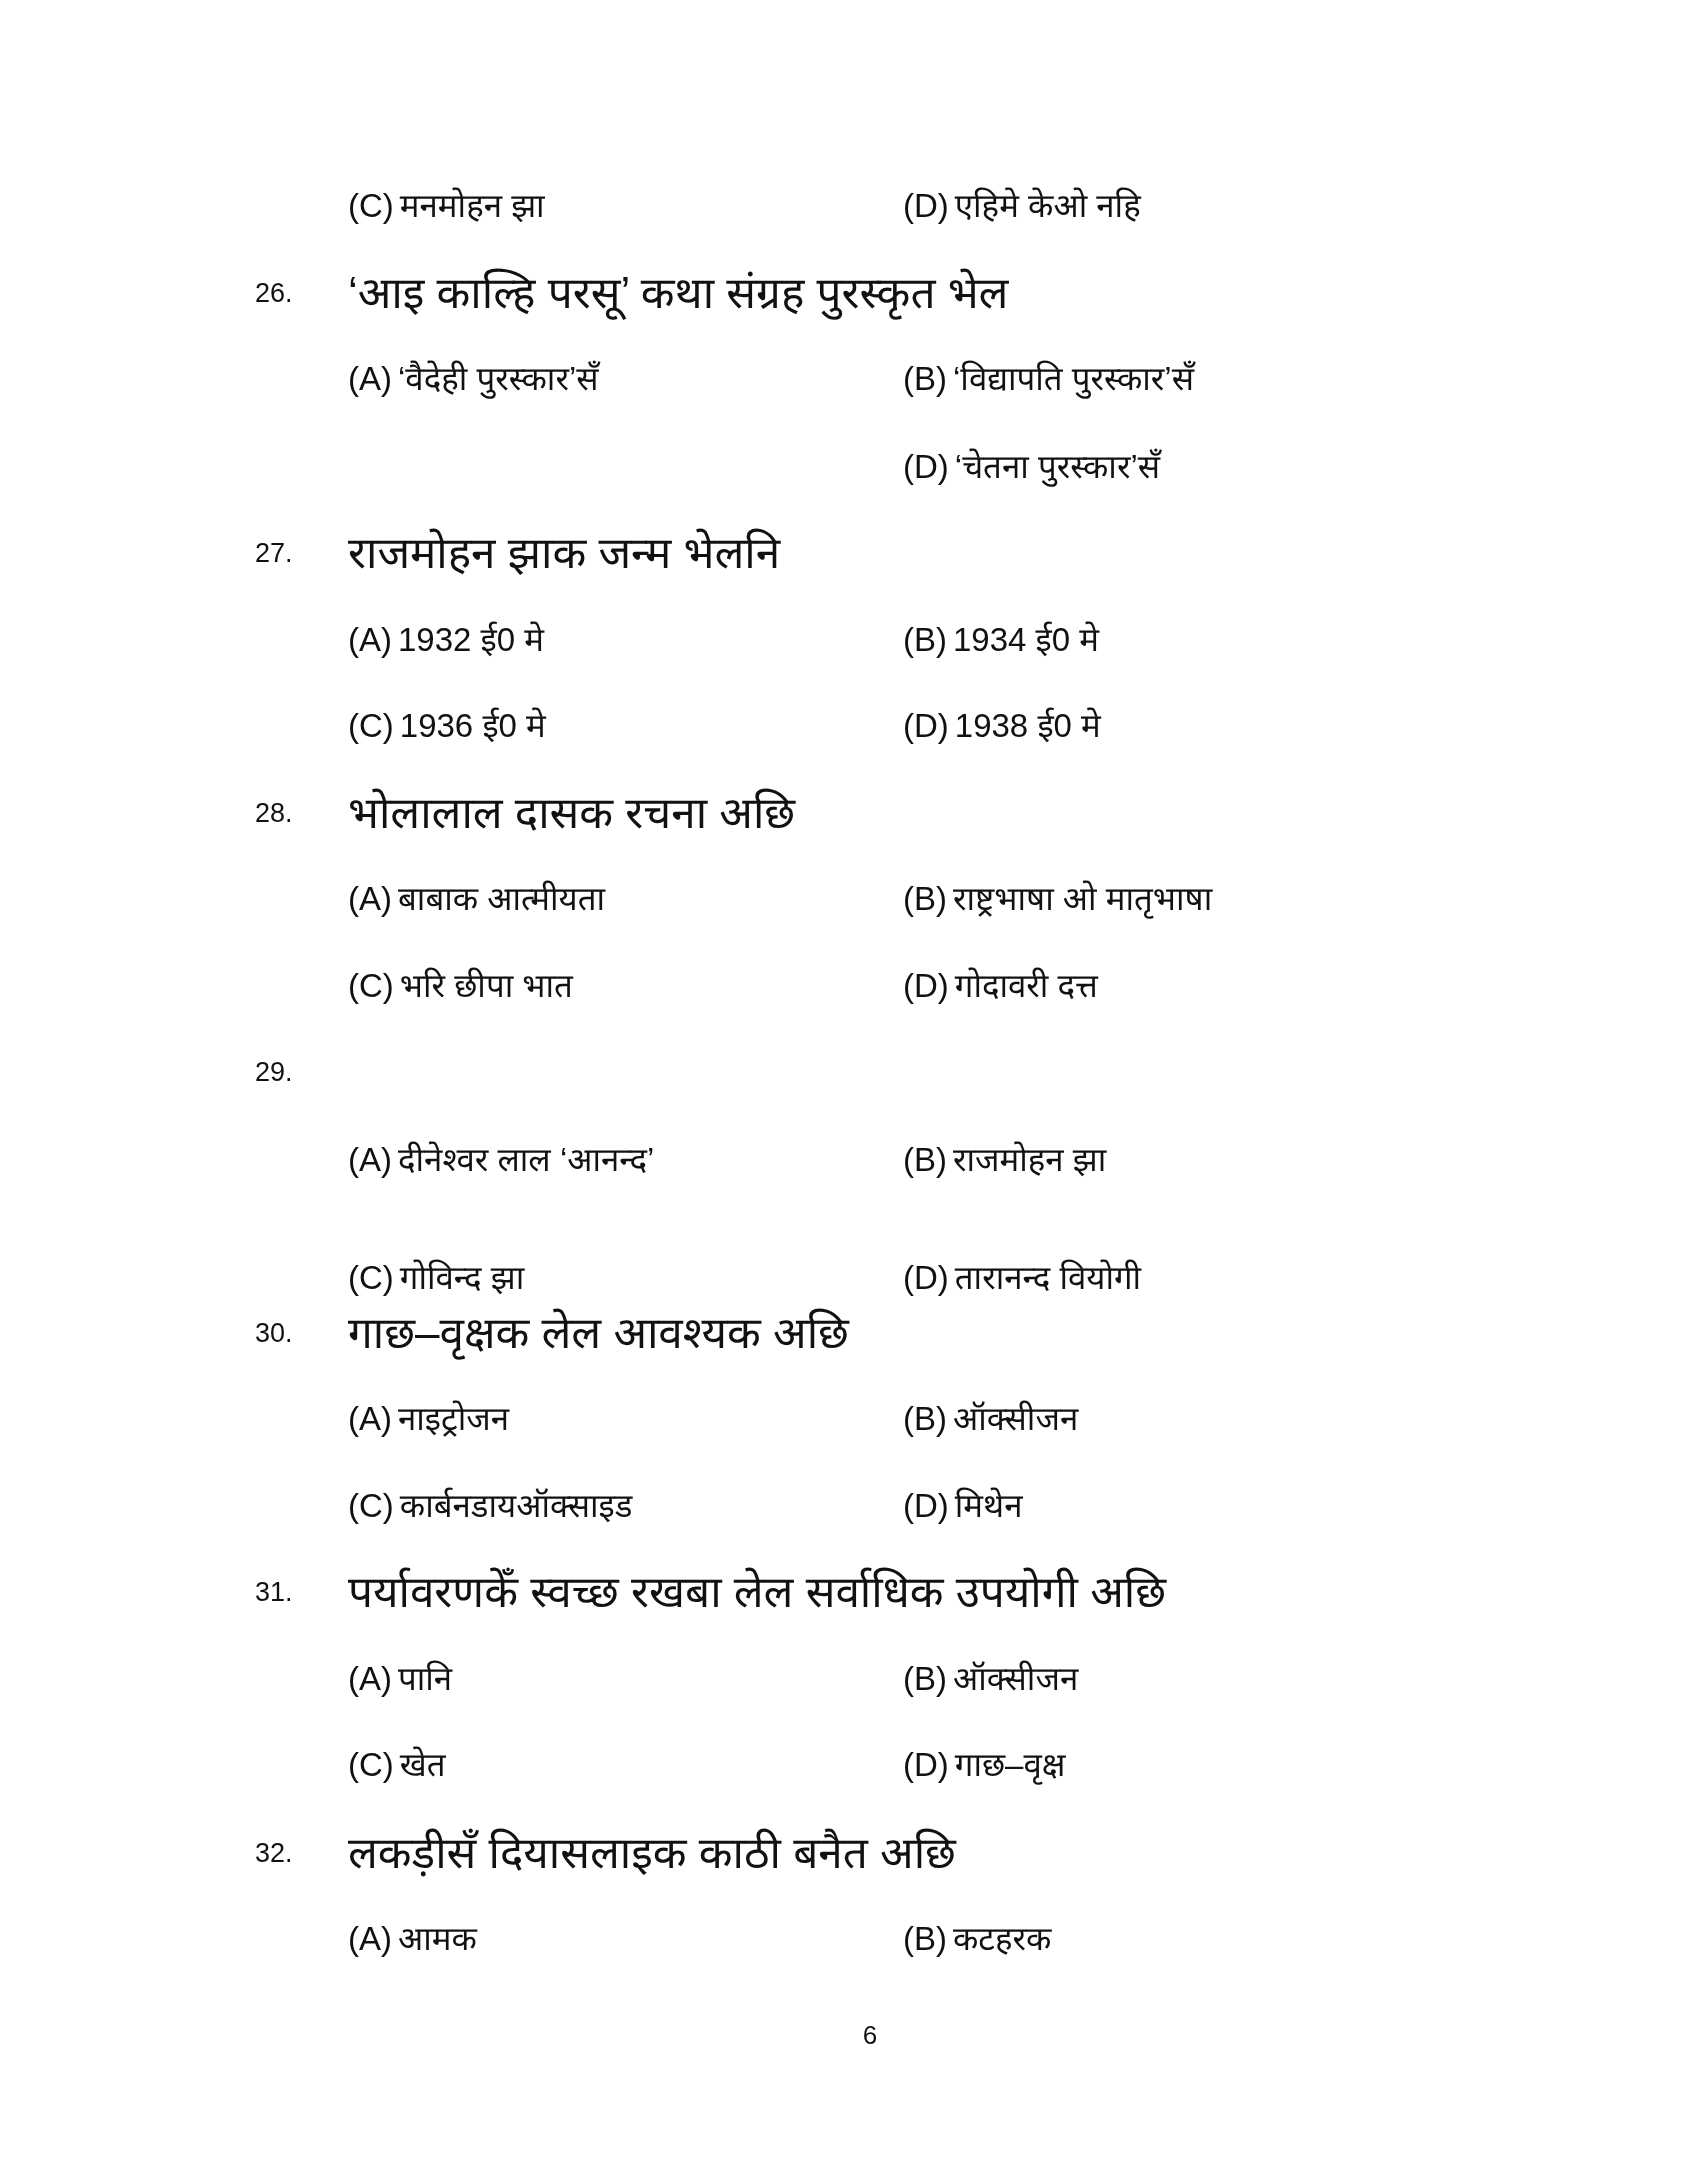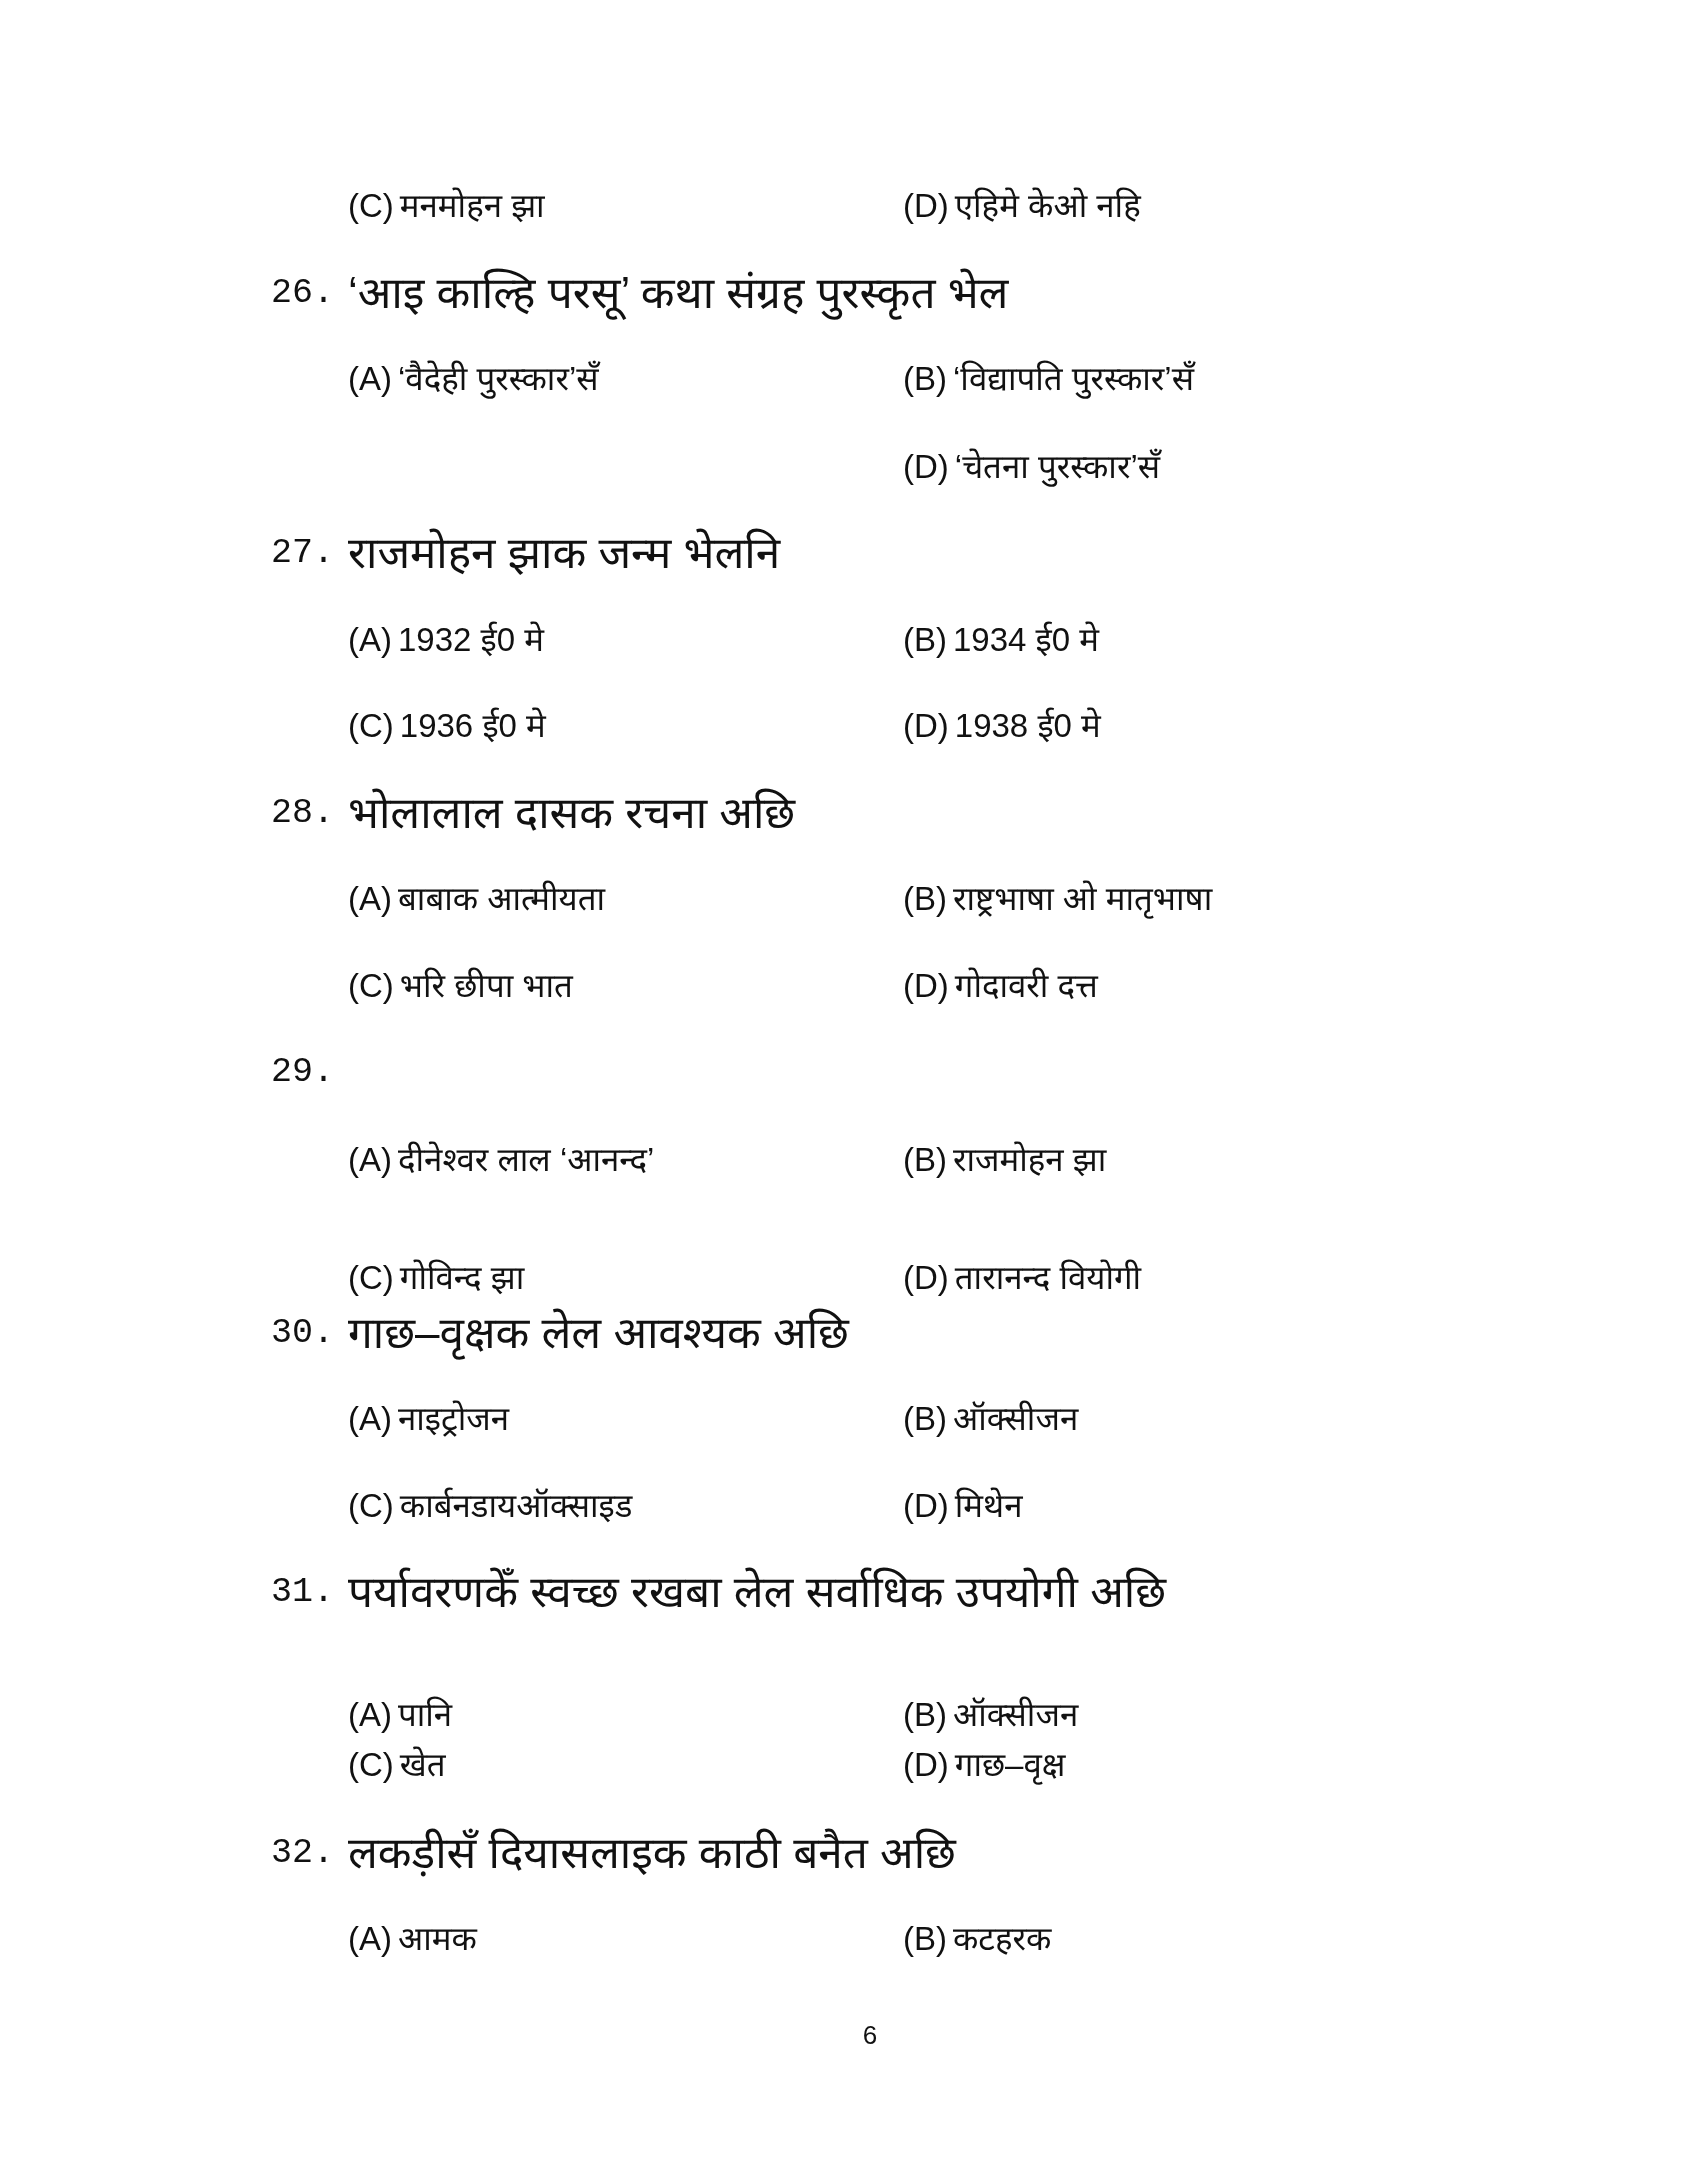--- a/index.html
+++ b/index.html
@@ -1,19 +1,19 @@
 <!DOCTYPE html>
 <html><head>
 <meta charset="utf-8">
 <style>
   html, body { margin: 0; padding: 0; background: #ffffff; }
   body { width: 1683px; height: 2178px; position: relative; overflow: hidden;
          font-family: "Liberation Sans", "DejaVu Sans", sans-serif; color: #111111; }
   .row { position: absolute; left: 0; width: 1508px; height: 44px; line-height: 44px; }
-  .qnum { position: absolute; left: 271px; font-size: 35px; font-family: Liberation Mono, monospace; }
+  .qnum { position: absolute; left: 255px; font-size: 27px; }
   .qtext { position: absolute; left: 348px; font-size: 44px; white-space: nowrap; }
   .opt { position: absolute; font-size: 33px; white-space: nowrap; }
   .opt.left { left: 348px; }
   .opt.right { left: 903px; }
   .opt .lbl { font-size: 33px; margin-right: 6px; }
   .pagenum { position: absolute; left: 0; width: 1740px; text-align: center;
              top: 2015px; font-size: 26px; line-height: 40px; }
 </style>
 </head>
 <body>
@@ -83,21 +83,21 @@
 </div>
 <div class="row" style="top:1484px;text-align:center;">
   <span class="opt left"><span class="lbl">(C)</span><span>कार्बनडायऑक्साइड</span></span>
   <span class="opt right"><span class="lbl">(D)</span><span>मिथेन</span></span>
 </div>
 
 <div class="row" style="top:1570px;">
   <span class="qnum">31.</span>
   <span class="qtext">पर्यावरणकेँ स्वच्छ रखबा लेल सर्वाधिक उपयोगी अछि</span>
 </div>
-<div class="row" style="top:1657px;margin-top:36px;">
+<div class="row" style="top:1657px;">
   <span class="opt left"><span class="lbl">(A)</span><span>पानि</span></span>
   <span class="opt right"><span class="lbl">(B)</span><span>ऑक्सीजन</span></span>
 </div>
 <div class="row" style="top:1743px;">
   <span class="opt left"><span class="lbl">(C)</span><span>खेत</span></span>
   <span class="opt right"><span class="lbl">(D)</span><span>गाछ–वृक्ष</span></span>
 </div>
 
 <div class="row" style="top:1831px;">
   <span class="qnum">32.</span>

